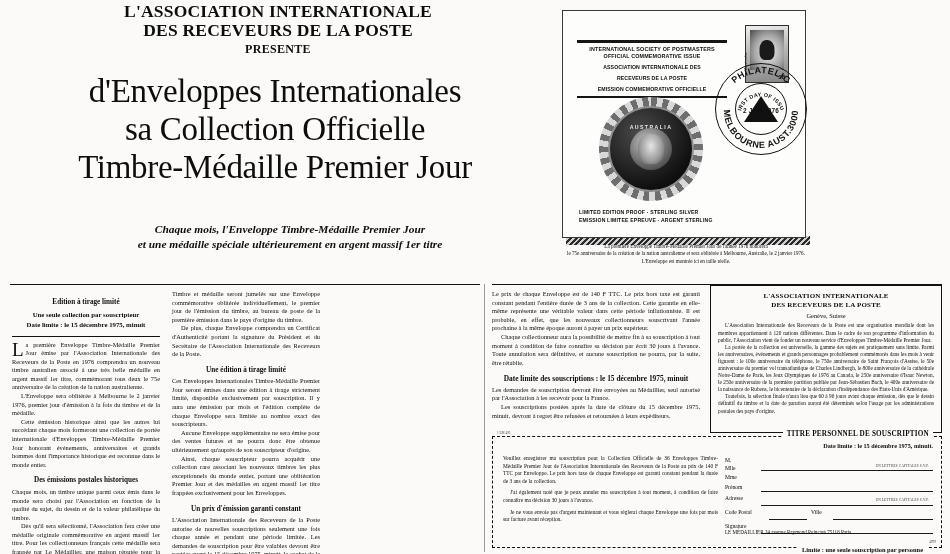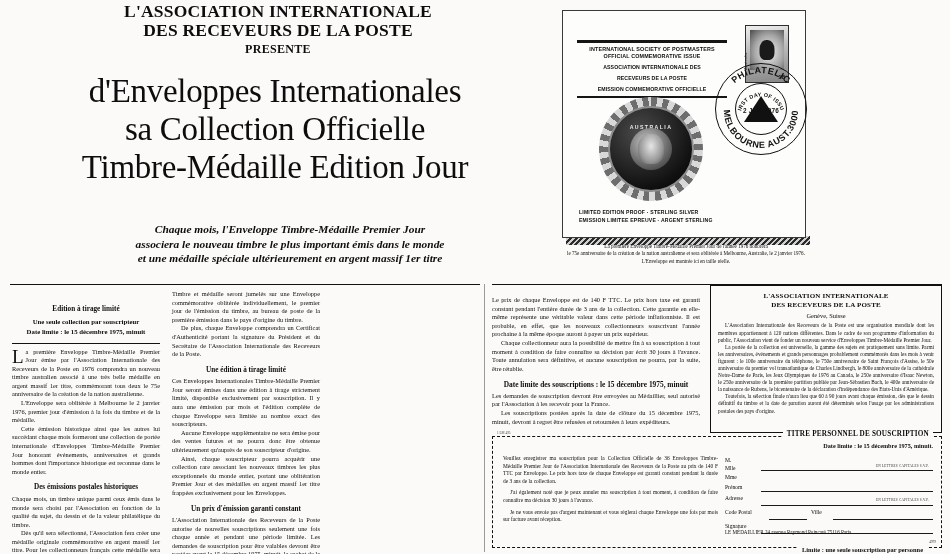--- a/index.html
+++ b/index.html
@@ -295,26 +295,25 @@
 
   <div class="masthead">
     <div class="mast-line">L'ASSOCIATION INTERNATIONALE</div>
     <div class="mast-line">DES RECEVEURS DE LA POSTE</div>
     <div class="mast-presente">PRESENTE</div>
   </div>
 
   <div class="headline">
     <div class="hl-line">d'Enveloppes Internationales</div>
     <div class="hl-line">sa Collection Officielle</div>
-    <div class="hl-line">Timbre-Médaille Edition Jour</div>
+    <div class="hl-line">Timbre-Médaille Premier Jour</div>
   </div>
 
   <div class="subhead">
     <div class="sub-a">Chaque mois, l'Enveloppe Timbre-Médaille Premier Jour</div>
-    <div class="sub-a">associera le nouveau timbre le plus important émis dans le monde</div>
     <div class="sub-c">et une médaille spéciale ultérieurement en argent massif 1er titre</div>
   </div>
 
   <div class="env-wrap">
     <div class="env-shadow"></div>
     <div class="env-card">
 
       <div class="env-head">
         <div class="bar"></div>
         <div class="t1">INTERNATIONAL SOCIETY OF POSTMASTERS</div>
@@ -371,21 +370,21 @@
     <div>La première Enveloppe Timbre-Médaille Premier Jour de l'année 1976 honorera</div>
     <div>le 75e anniversaire de la création de la nation australienne et sera oblitérée à Melbourne, Australie, le 2 janvier 1976.</div>
     <div>L'Enveloppe est montrée ici en taille réelle.</div>
   </div>
 
   <div class="rule" style="left:10px; top:284px; width:470px;"></div>
   <div class="rule" style="left:492px; top:284px; width:450px;"></div>
   <div class="vrule" style="left:484px; top:284px; height:268px;"></div>
 
   <div class="col" style="left:12px; top:290px; width:148px;">
-    <div class="sechead" style="margin-top:14px">Edition à tirage limité</div>
+    <div class="sechead" style="margin-top:7px">Edition à tirage limité</div>
     <div class="centerline bld" style="font-size:6.8px;line-height:10px;">Une seule collection par souscripteur</div>
     <div class="centerline bld" style="font-size:6.8px;line-height:10px;">Date limite : le 15 décembre 1975, minuit</div>
     <div class="rule" style="position:relative; left:0; top:6px; width:100%; margin-bottom:10px;"></div>
     <p class="noind dropcap">La première Enveloppe Timbre-Médaille Premier Jour émise par l'Association Internationale des Receveurs de la Poste en 1976 comprendra un nouveau timbre australien associé à une très belle médaille en argent massif 1er titre, commémorant tous deux le 75e anniversaire de la création de la nation australienne.</p>
     <p>L'Enveloppe sera oblitérée à Melbourne le 2 janvier 1976, premier jour d'émission à la fois du timbre et de la médaille.</p>
     <p>Cette émission historique ainsi que les autres lui succédant chaque mois formeront une collection de portée internationale d'Enveloppes Timbre-Médaille Premier Jour honorant événements, anniversaires et grands hommes dont l'importance historique est reconnue dans le monde entier.</p>
     <div class="sechead">Des émissions postales historiques</div>
     <p class="noind">Chaque mois, un timbre unique parmi ceux émis dans le monde sera choisi par l'Association en fonction de la qualité du sujet, du dessin et de la valeur philatélique du timbre.</p>
     <p>Dès qu'il sera sélectionné, l'Association fera créer une médaille originale commémorative en argent massif 1er titre. Pour les collectionneurs français cette médaille sera frappée par Le Médaillier, une maison réputée pour la parfaite qualité et la grande beauté de ses médailles. Chaque médaille mesurera 39 mm de diamètre et sera de qualité Epreuve, la plus haute en numismatique moderne. Le sujet, dans un léger relief satiné, se détache sur un fond pur et brillant comme un miroir.</p>
   </div>
@@ -398,21 +397,21 @@
     <p>Aucune Enveloppe supplémentaire ne sera émise pour des ventes futures et ne pourra donc être obtenue ultérieurement qu'auprès de son souscripteur d'origine.</p>
     <p>Ainsi, chaque souscripteur pourra acquérir une collection rare associant les nouveaux timbres les plus exceptionnels du monde entier, portant une oblitération Premier Jour et des médailles en argent massif 1er titre  frappées exclusivement pour les Enveloppes.</p>
     <div class="sechead">Un prix d'émission garanti constant</div>
     <p class="noind">L'Association Internationale des Receveurs de la Poste autorise de nouvelles souscriptions seulement une fois chaque année et pendant une période limitée. Les demandes de souscription pour être valables devront être postées avant le 15 décembre 1975, minuit, le cachet de la poste faisant foi. Ces souscriptions correspondront à une période de 3 ans commençant en janvier 1976.</p>
   </div>
 
   <div class="col" style="left:332px; top:290px; width:148px;">
     <p class="noind" style="visibility:hidden">.</p>
   </div>
 
-  <div class="col" style="left:492px; top:296px; width:208px;">
+  <div class="col" style="left:492px; top:290px; width:208px;">
     <p class="noind">Le prix de chaque Enveloppe est de 140 F TTC. Le prix hors taxe est garanti constant pendant l'entière durée de 3 ans de la collection. Cette garantie en elle-même représente une véritable valeur dans cette période inflationniste. Il est probable, en effet, que les nouveaux collectionneurs souscrivant l'année prochaine à la même époque auront à payer un prix supérieur.</p>
     <p>Chaque collectionneur aura la possibilité de mettre fin à sa souscription à tout moment à condition de faire connaître sa décision par écrit 30 jours à l'avance. Toute annulation sera définitive, et aucune souscription ne pourra, par la suite, être rétablie.</p>
     <div class="sechead" style="font-size:7.4px">Date limite des souscriptions : le 15 décembre 1975, minuit</div>
     <p class="noind">Les demandes de souscription devront être envoyées au Médaillier, seul autorisé par l'Association à les recevoir pour la France.</p>
     <p>Les souscriptions postées après la date de clôture du 15 décembre 1975, minuit, devront à regret être refusées et retournées à leurs expéditeurs.</p>
   </div>
 
   <div class="assoc-box">
     <div class="assoc-title">L'ASSOCIATION INTERNATIONALE</div>
     <div class="assoc-title">DES RECEVEURS DE LA POSTE</div>

